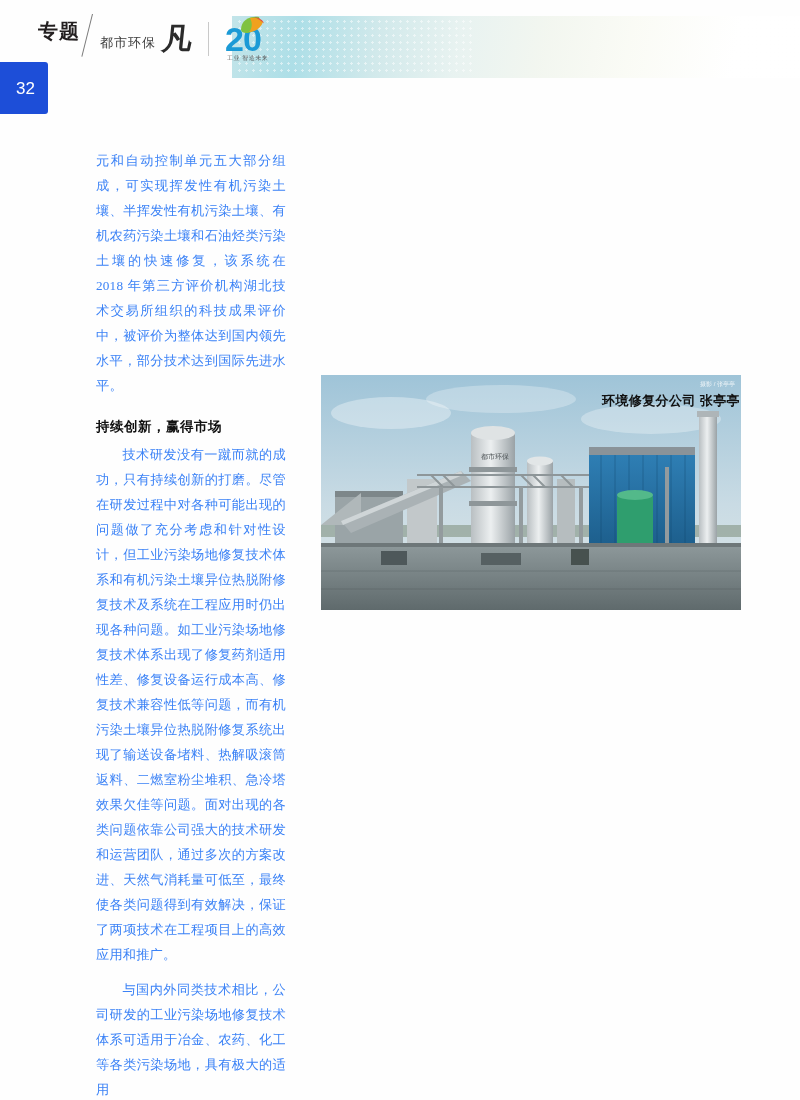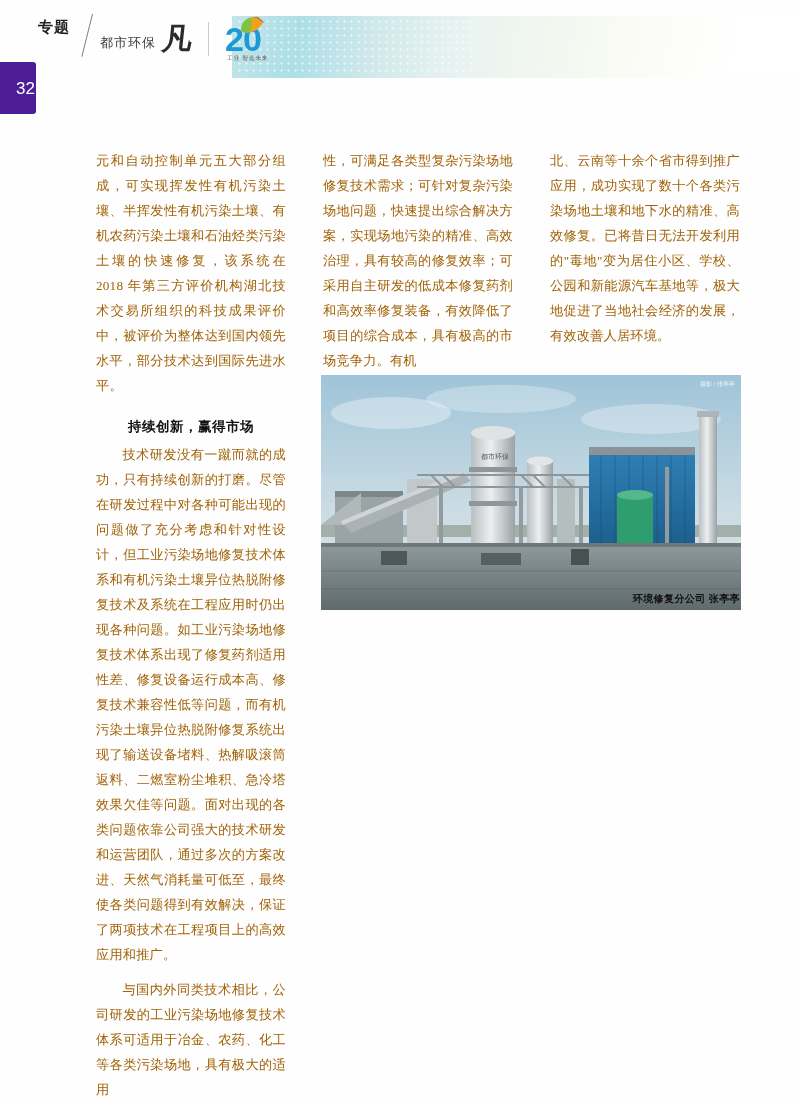--- a/index.html
+++ b/index.html
@@ -26,21 +26,21 @@
     position: absolute;
     left: 0;
     top: 0;
     width: 800px;
     height: 108px;
   }
   .section-tag {
     position: absolute;
     left: 38px;
     top: 18px;
-    font-size: 15px;
+    font-size: 20px;
     font-weight: bold;
     color: #231f20;
     letter-spacing: 1px;
     font-family: "Liberation Sans", "DejaVu Sans", sans-serif;
   }
   .header-rule {
     position: absolute;
     left: 92px;
     top: 14px;
     width: 1px;
@@ -137,23 +137,23 @@
       radial-gradient(circle, rgba(255,255,255,0.85) 1px, transparent 1.3px);
     background-size: 7px 7px;
     opacity: 0.6;
   }
 
   
   .page-tab {
     position: absolute;
     left: 0;
     top: 62px;
-    width: 36px;
+    width: 48px;
     height: 52px;
-    background: #4c1d95;
+    background: #1d4ed8;
     border-top-right-radius: 3px;
     border-bottom-right-radius: 3px;
   }
   .page-tab span {
     position: absolute;
     left: 16px;
     top: 17px;
     color: #ffffff;
     font-size: 17px;
     font-family: "Liberation Sans", "DejaVu Sans", sans-serif;
@@ -173,42 +173,41 @@
     width: 190px;
   }
   .col-1 { left: 0; }
   .col-2 { left: 227px; }
   .col-3 { left: 454px; }
 
   p.body {
     margin: 0 0 0 0;
     font-size: 13.2px;
     line-height: 25px;
-    color: #a16207;
+    color: #3b82f6;
     text-align: justify;
     text-justify: inter-ideograph;
     font-family: "Liberation Serif", "DejaVu Serif", serif;
     letter-spacing: 0.2px;
   }
   p.body.indent { text-indent: 2em; }
   h3.sub {
     margin: 0 0 2px 0;
     font-size: 13.5px;
     line-height: 26px;
     font-weight: bold;
     color: #111111;
     font-family: "Liberation Sans", "DejaVu Sans", sans-serif;
     letter-spacing: 0.5px;
-    text-align: center;
   }
   .gap-sm { height: 10px; }
   .gap-md { height: 16px; }
   .byline {
     margin-top: 14px;
-    font-size: 10px;
+    font-size: 13px;
     font-weight: bold;
     text-align: right;
     color: #111111;
     font-family: "Liberation Sans", "DejaVu Sans", sans-serif;
     letter-spacing: 0.4px;
   }
 
   
   .photo {
     position: absolute;
@@ -366,25 +365,23 @@
     <div class="col col-1">
       <p class="body">元和自动控制单元五大部分组成，可实现挥发性有机污染土壤、半挥发性有机污染土壤、有机农药污染土壤和石油烃类污染土壤的快速修复，该系统在 2018 年第三方评价机构湖北技术交易所组织的科技成果评价中，被评价为整体达到国内领先水平，部分技术达到国际先进水平。</p>
       <div class="gap-md"></div>
       <h3 class="sub">持续创新，赢得市场</h3>
       <p class="body indent">技术研发没有一蹴而就的成功，只有持续创新的打磨。尽管在研发过程中对各种可能出现的问题做了充分考虑和针对性设计，但工业污染场地修复技术体系和有机污染土壤异位热脱附修复技术及系统在工程应用时仍出现各种问题。如工业污染场地修复技术体系出现了修复药剂适用性差、修复设备运行成本高、修复技术兼容性低等问题，而有机污染土壤异位热脱附修复系统出现了输送设备堵料、热解吸滚筒返料、二燃室粉尘堆积、急冷塔效果欠佳等问题。面对出现的各类问题依靠公司强大的技术研发和运营团队，通过多次的方案改进、天然气消耗量可低至，最终使各类问题得到有效解决，保证了两项技术在工程项目上的高效应用和推广。</p>
       <div class="gap-sm"></div>
       <p class="body indent">与国内外同类技术相比，公司研发的工业污染场地修复技术体系可适用于冶金、农药、化工等各类污染场地，具有极大的适用</p>
     </div>
 
     <div class="col col-2">
-      <p class="body">性，可满足各类型复杂污染场地修复技术需求；可针对复杂污染场地问题，快速提出综合解决方案，实现场地污染的精准、高效治理，具有较高的修复效率；可采用自主研发的低成本修复药剂和高效率修复装备，有效降低了项目的综合成本，具有极高的市场竞争力。有机</p>
       <div style="height:244px"></div>
       <div class="gap-sm"></div>
     </div>
 
     <div class="col col-3">
-      <p class="body">北、云南等十余个省市得到推广应用，成功实现了数十个各类污染场地土壤和地下水的精准、高效修复。已将昔日无法开发利用的"毒地"变为居住小区、学校、公园和新能源汽车基地等，极大地促进了当地社会经济的发展，有效改善人居环境。</p>
       <div style="height:230px"></div>
       <div class="byline">环境修复分公司 张亭亭</div>
     </div>
 
   </div>
 </div>
 
 </body></html>

